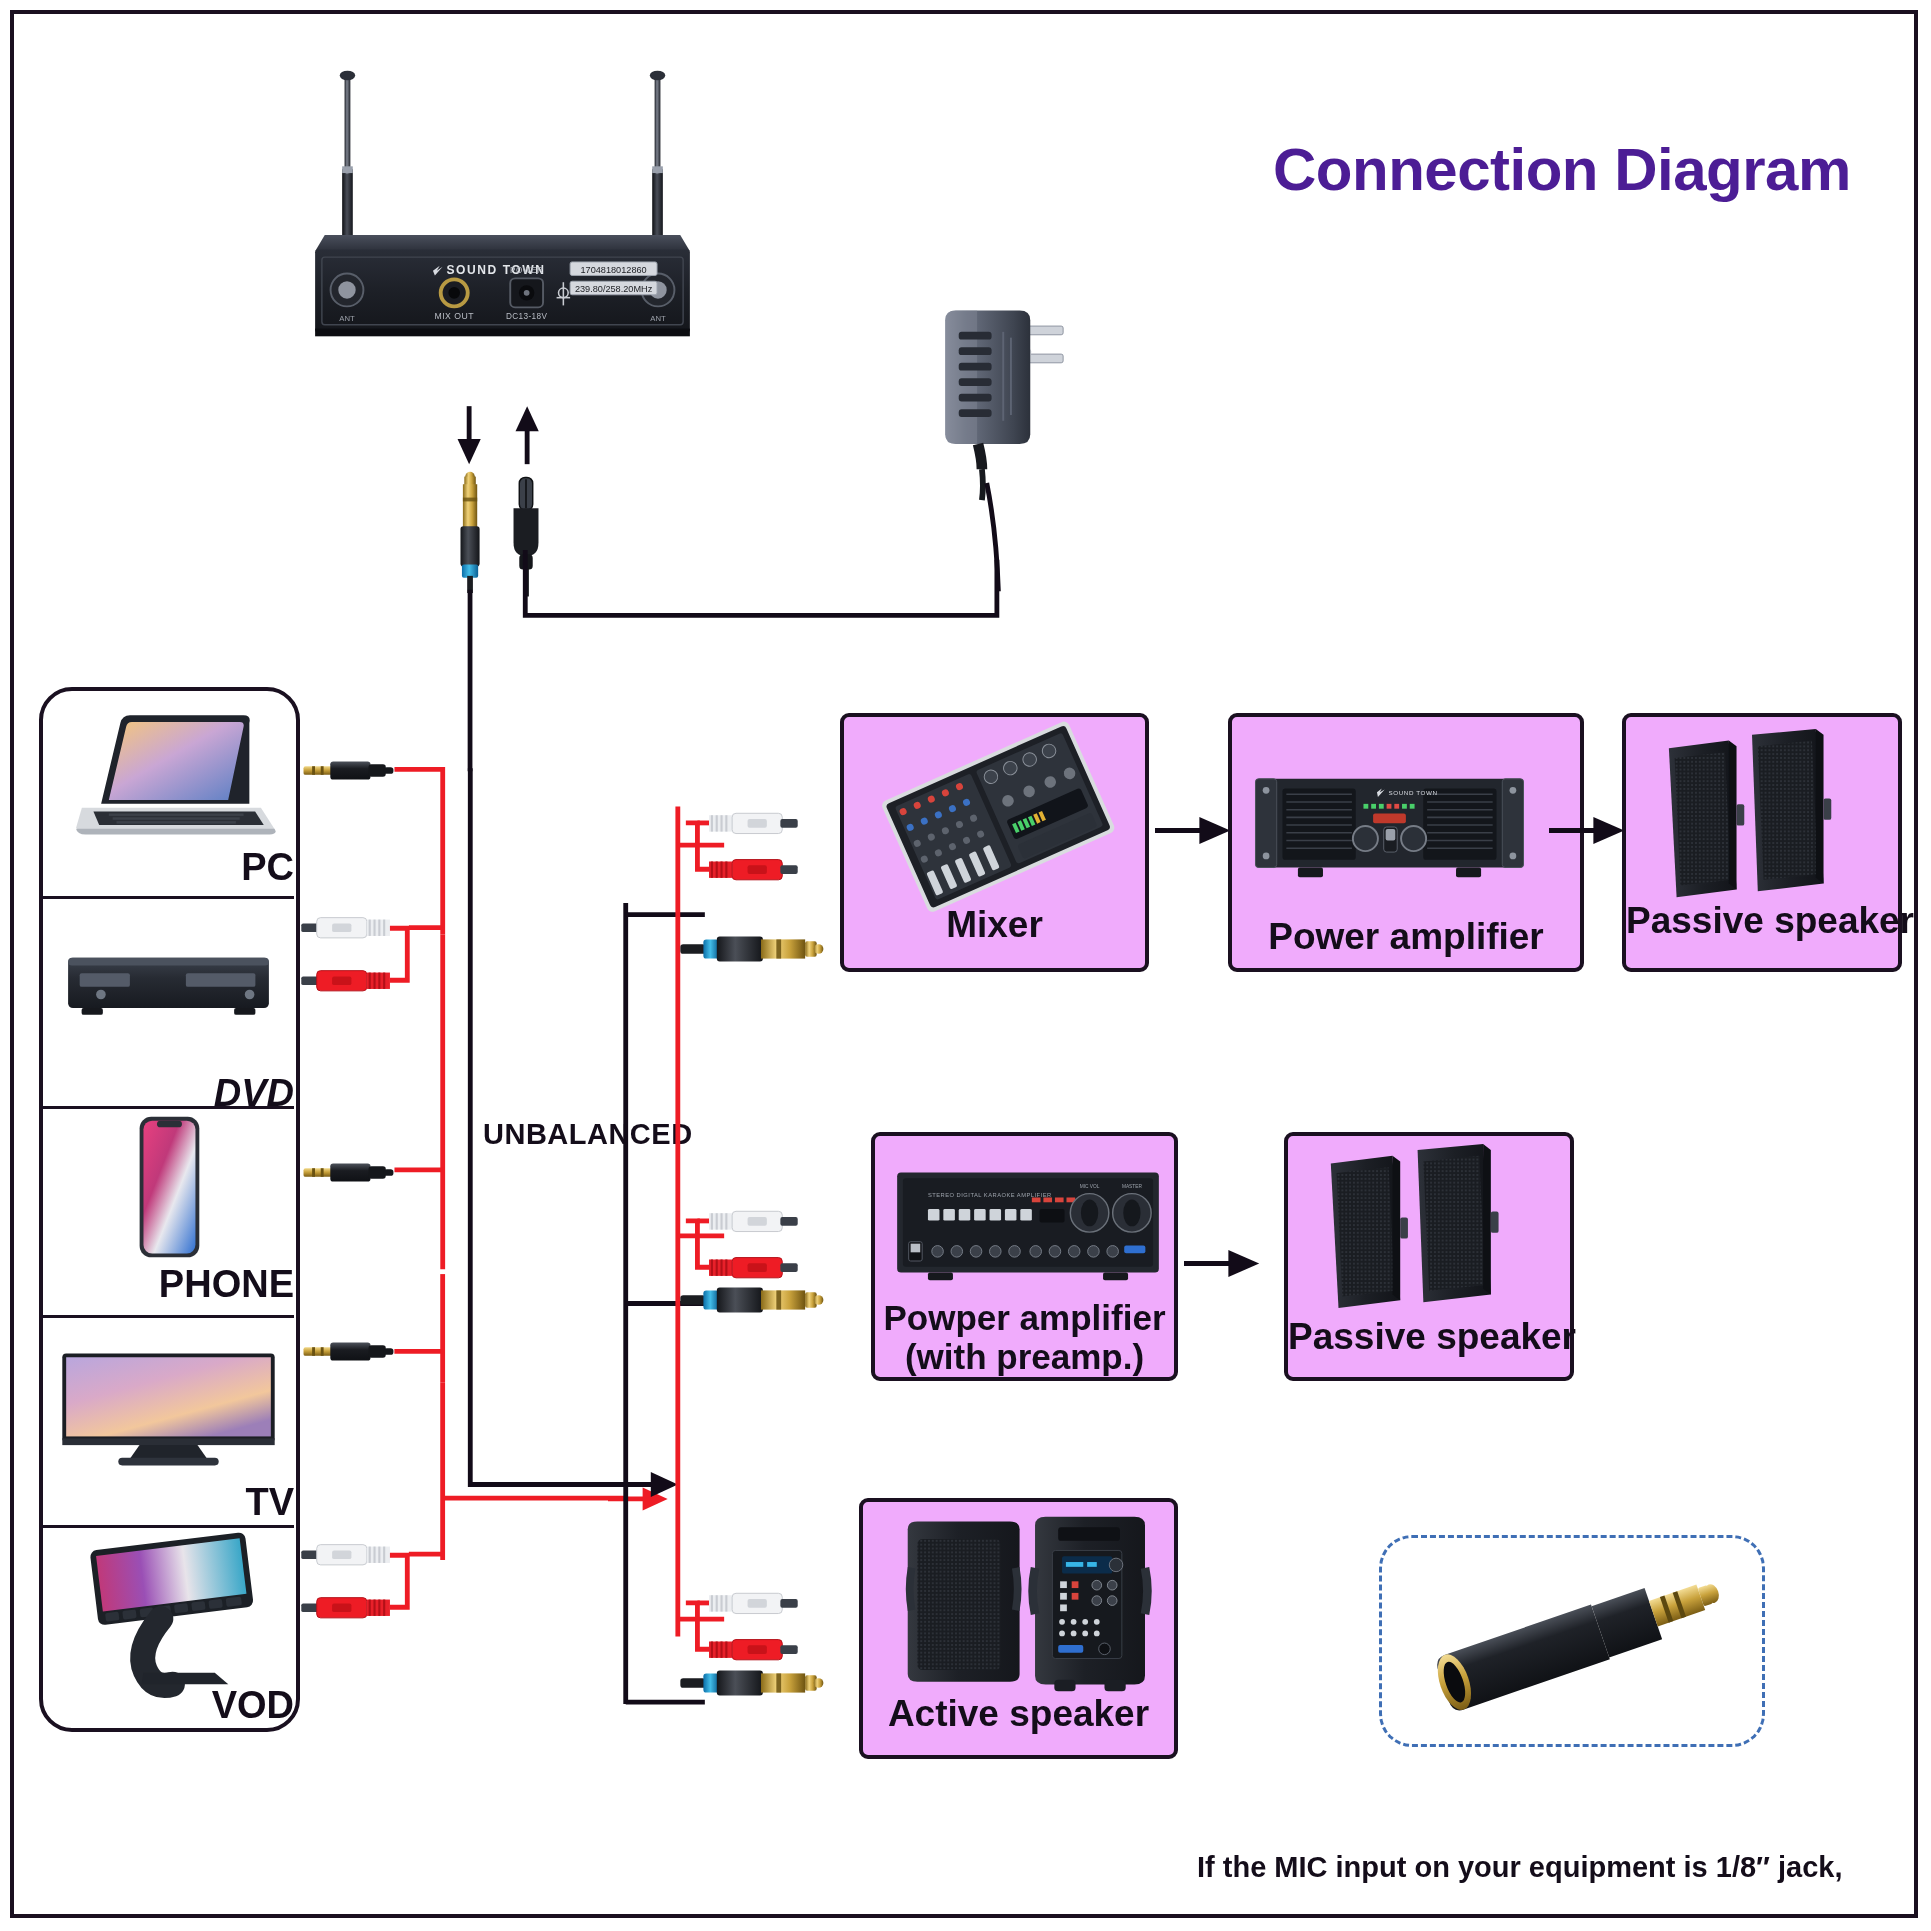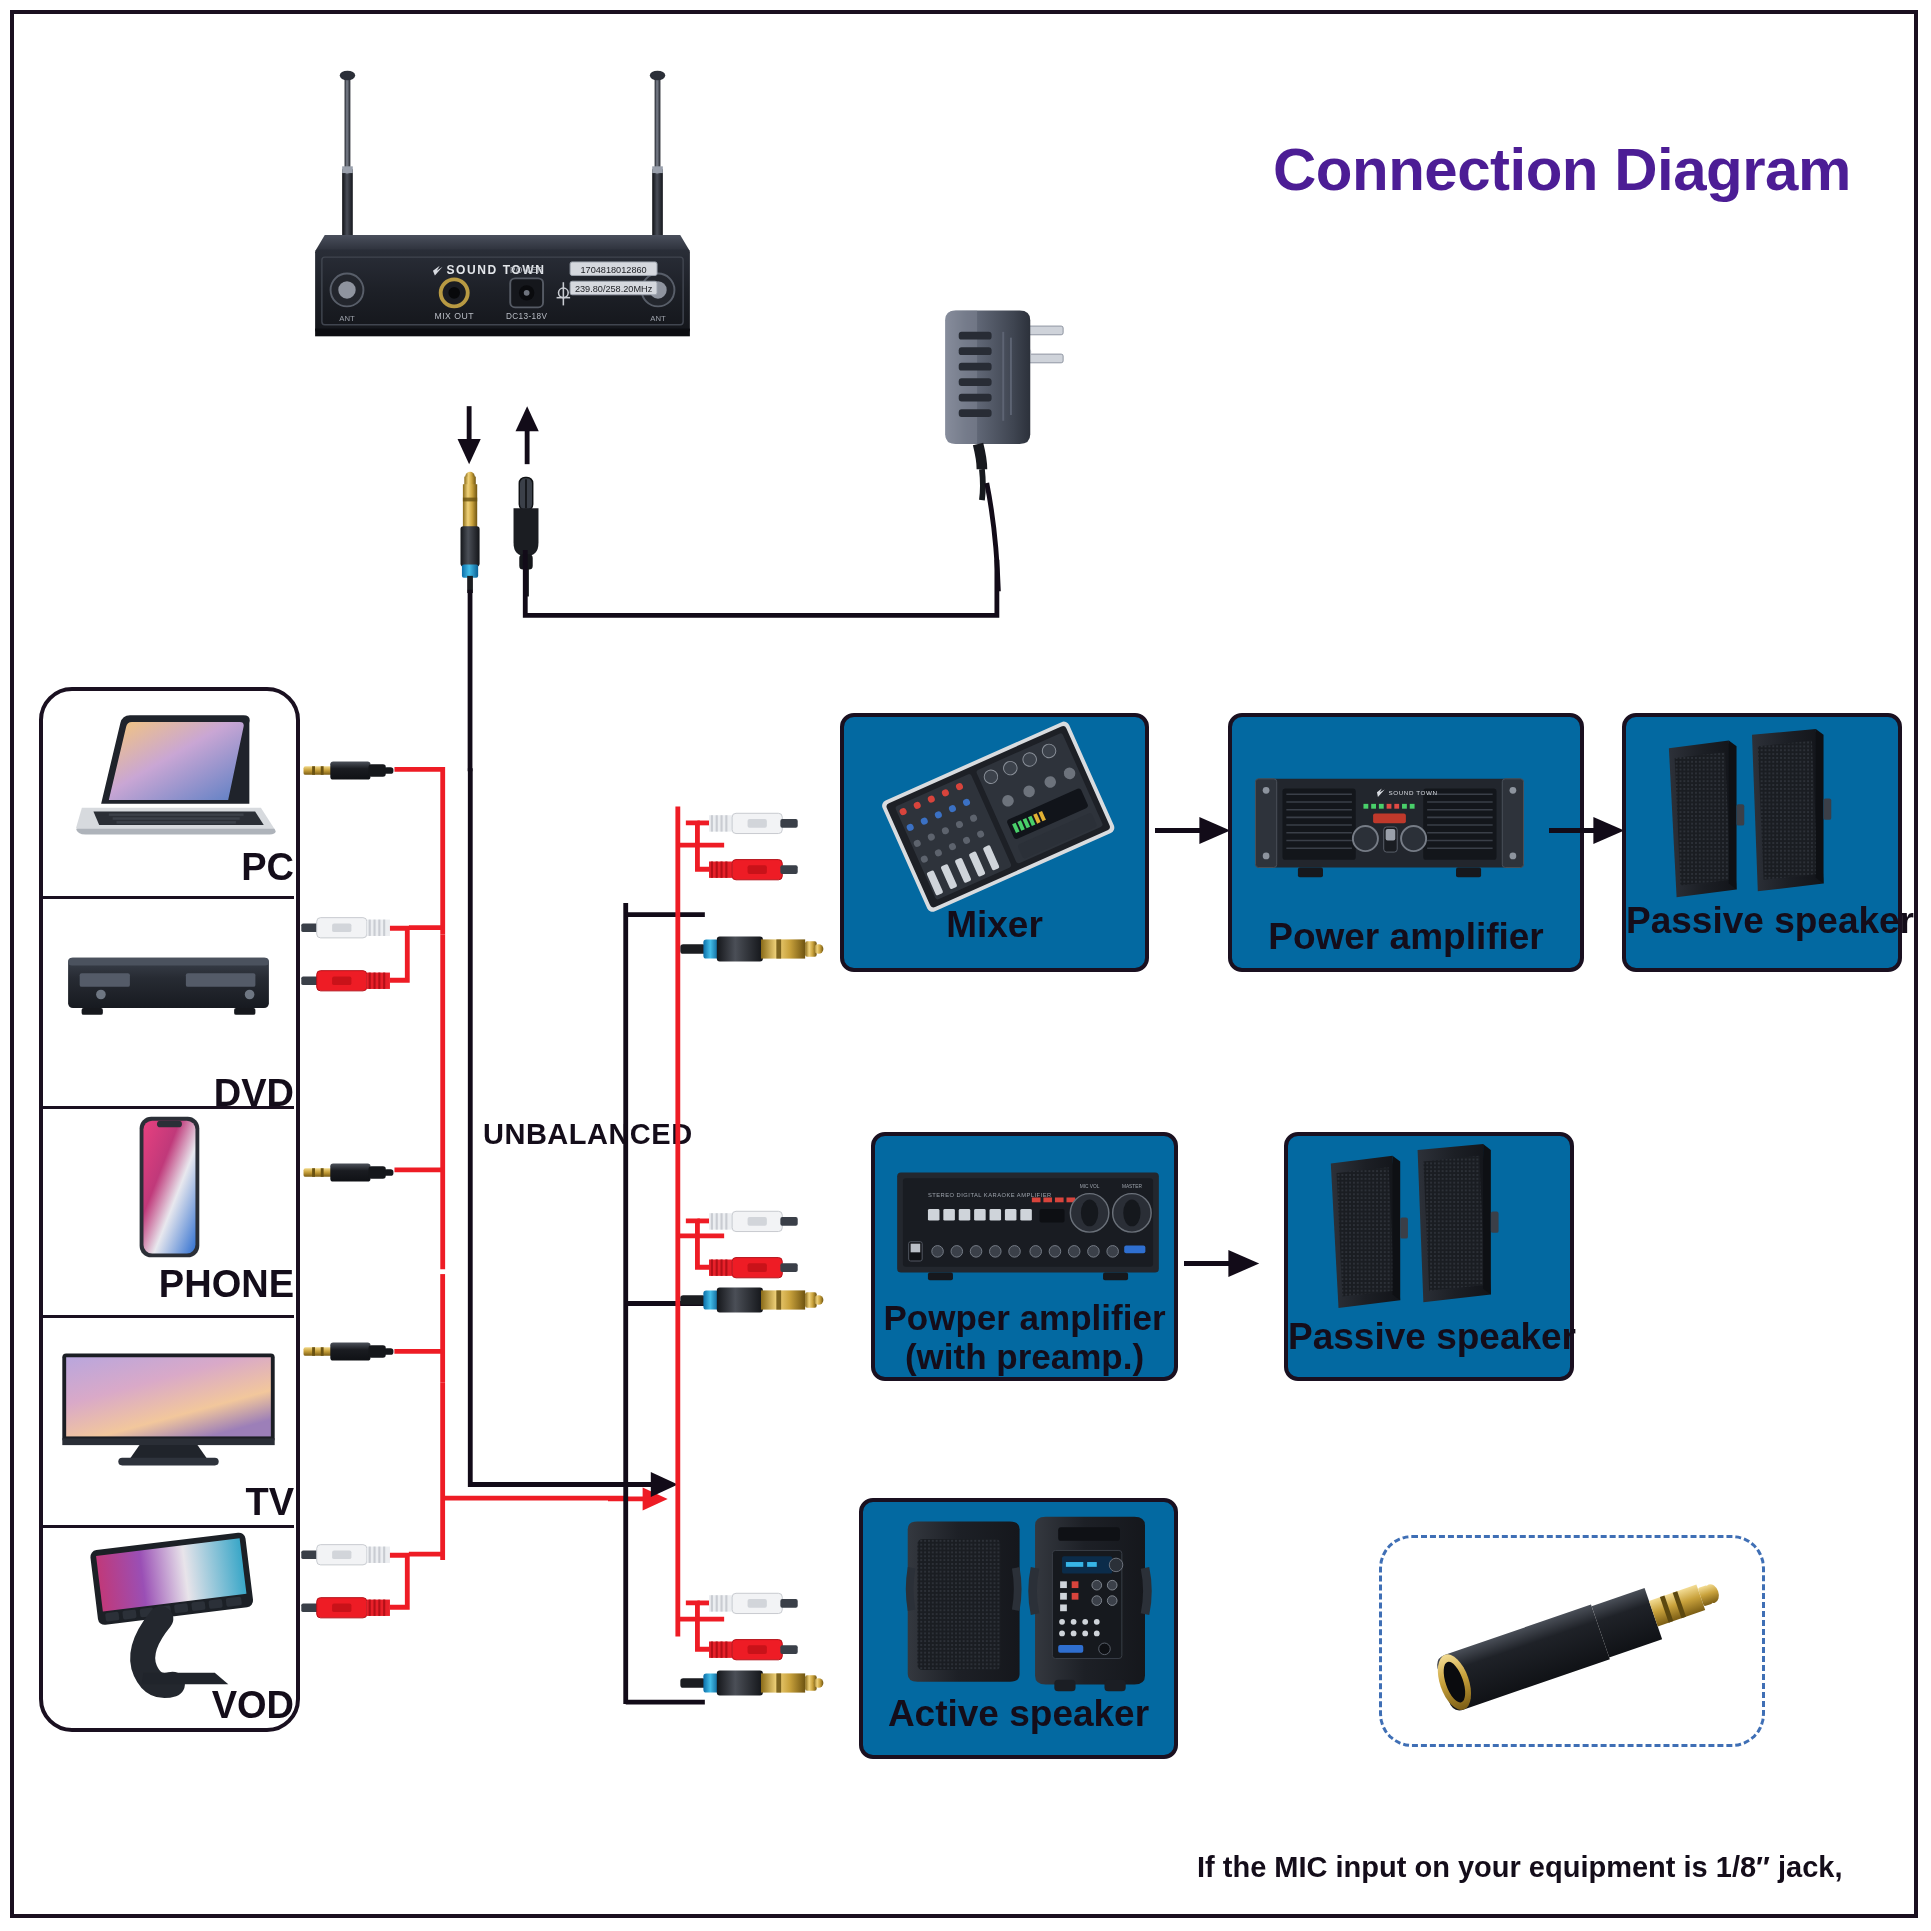--- a/index.html
+++ b/index.html
@@ -2,21 +2,21 @@
 <html><head>
 <meta charset="utf-8">
 <title>Connection Diagram</title>
 <style>
   html,body{margin:0;padding:0;background:#ffffff;}
   body{width:1931px;height:1931px;font-family:"Liberation Sans",sans-serif;color:#140d1a;}
   #stage{position:relative;width:1931px;height:1931px;overflow:hidden;background:#fff;}
   .frame{position:absolute;left:9.7px;top:9.7px;width:1908px;height:1908px;border:4.8px solid #1a1020;box-sizing:border-box;}
   .abs{position:absolute;box-sizing:border-box;}
   .title{font-weight:bold;font-size:60px;letter-spacing:-0.5px;color:#4c1d95;white-space:nowrap;}
-  .rbox{border:4.8px solid #1a1020;border-radius:14px;background:#0369a1;}
+  .rbox{border:4.8px solid #1a1020;border-radius:9px;background:#f0abfc;}
   .rbox-dash{border:3.9px dashed #3f6fb5;border-radius:33px;background:#fff;}
   .boxlabel{font-weight:bold;color:#140d1a;text-align:center;white-space:nowrap;}
   .devlabel{font-weight:bold;font-size:38px;text-align:right;width:100%;}
   .srcpanel{border:4.8px solid #1a1020;border-radius:33px;}
   .srcdiv{position:absolute;left:0;width:100%;height:0;border-top:3.9px solid #1a1020;}
   .lbl-unbal{font-size:29px;font-weight:bold;letter-spacing:0.5px;}
   .note{font-size:29px;font-weight:bold;line-height:1.28;color:#140d1a;white-space:pre;}
   svg{display:block;overflow:visible;}
   .wire-red{stroke:#ee1c25;stroke-width:5;fill:none;}
   .wire-blk{stroke:#120b18;stroke-width:5;fill:none;}
@@ -223,21 +223,21 @@
           <rect x="44" y="114" width="132" height="2.6"></rect>
           <rect x="48" y="118" width="124" height="2.6"></rect>
         </g>
         <path d="M6 126 h206 q4 5 -5 6 H16 q-9 0 -10 -6z" fill="#aeb3ba"></path>
       </g>
     </svg>
     <div class="devlabel" style="margin-top:-3.9px;">PC</div>
   </div>
   <div class="abs srcdiv" style="left:43px;top:896px;width:251px;"></div>
 
-  <div class="abs" style="left:43px;top:900px;width:251px;height:208px;">
+  <div class="abs" style="left:43px;top:900px;width:251px;height:208px;font-style:italic;">
     <svg width="251" height="145" viewBox="0 0 260 150" style="margin-top:23px;">
       <defs>
         <linearGradient id="dvdg" x1="0" y1="0" x2="0" y2="1">
           <stop offset="0" stop-color="#3c424d"></stop>
             <stop offset="0.4" stop-color="#272b33"></stop>
           <stop offset="1" stop-color="#171a20"></stop>
         </linearGradient>
       </defs>
       <rect x="26" y="36" width="208" height="52" rx="5" fill="url(#dvdg)"></rect>
       <rect x="26" y="36" width="208" height="8" rx="4" fill="#4b525e"></rect>

